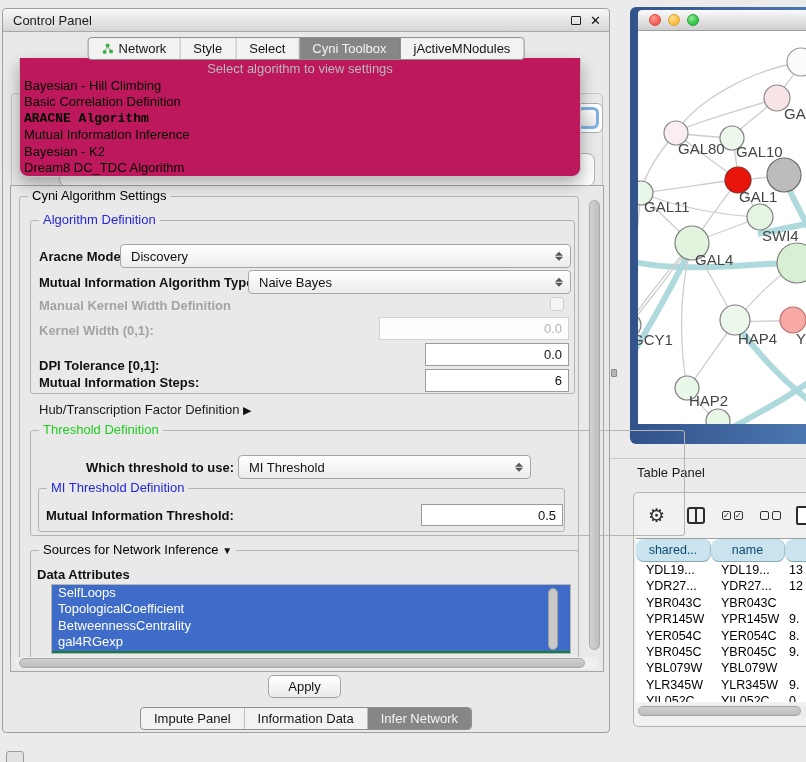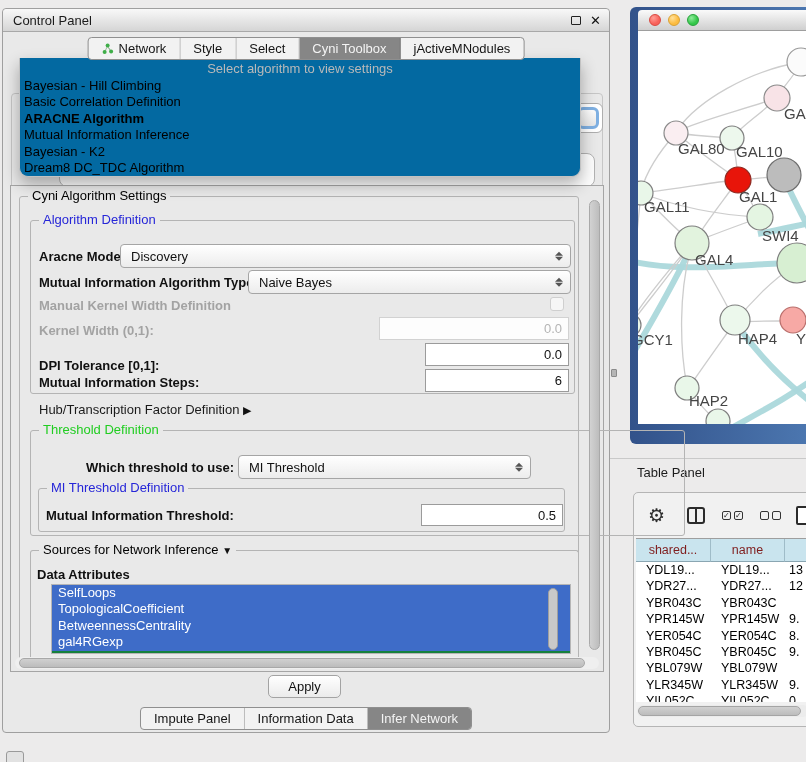--- a/index.html
+++ b/index.html
@@ -32,27 +32,27 @@
     overflow:hidden; font-size:13px; color:#151515; z-index:70;
   }
   .seg { display:flex; align-items:center; gap:5px; padding:0 13px; line-height:21px; border-right:1px solid #bdbdbd; white-space:nowrap; }
   .seg:last-child { border-right:none;justify-content:flex-end; }
   .seg.sel { background:#868686; color:#f4f4f4; border-right-color:#7c7c7c; }
   .tabs-top { left:50%; transform:translateX(-50%); top:28px; }
   .tabs-bottom { left:50%; transform:translateX(-50%); top:698px; }
   
   .dropdown {
     position:absolute; left:16px; top:49px; width:562px; height:119px;
-    background:#0369a1; border:1px solid #c2c2c2; border-top:none;
+    background:#be185d; border:1px solid #c2c2c2; border-top:none;
     border-radius:0 0 9px 9px; box-shadow:0 7px 16px rgba(0,0,0,.3);
     z-index:60; padding-top:1px;
   }
   .dd-header { text-align:center; color:#b9b9b9; font-size:13px; height:19px; line-height:19px; }
   .dd-item { font-size:13px; height:16.4px; line-height:16.4px; padding-left:4px; color:#000; white-space:nowrap; }
-  .dd-item.hl { font-weight:bold; }
+  .dd-item.hl { font-weight:bold;font-family:Liberation Mono, monospace; }
   
   .frag-box { position:absolute; left:8px; top:84px; width:592px; height:96px; border:1px solid #c6c6c6; border-radius:4px; z-index:4; }
   .frag-combo { position:absolute; left:556px; top:94px; width:44px; height:30px; background:#fff; border:1px solid #aeaeae; border-radius:6px; z-index:5; }
   .frag-combo-ring { position:absolute; right:3px; top:3px; width:22px; height:22px; border:3px solid #7fb0e2; border-radius:6px; background:linear-gradient(#fdfdfd,#e7e7e7); }
   .frag-field { position:absolute; left:56px; top:144px; width:536px; height:34px; background:#fcfcfc; border:1px solid #b2b2b2; border-radius:8px; z-index:4; }
   
   .sp {
     position:absolute; left:7px; top:176px; width:594px; height:487px;
     border:1px solid #a5a5a5; background:#e9e9e9; z-index:6;
   }
@@ -122,22 +122,22 @@
   .gear-glyph { font-size:19px; color:#2d2d2d; margin-left:14px; }
   .colsplit { width:20px; height:17px; border:2px solid #2b2b2b; border-radius:3px; margin-left:22px; position:relative; }
   .colsplit:after { content:""; position:absolute; left:50%; top:0; bottom:0; width:2px; background:#2b2b2b; transform:translateX(-50%); }
   .cbpair { display:flex; gap:3px; margin-left:17px; }
   .cb { width:9px; height:9px; border:1.5px solid #333; border-radius:2px; font-size:8px; line-height:7px; text-align:center; color:#222; }
   .doc-icon { width:18px; height:19px; border:2px solid #2b2b2b; border-radius:2px; margin-left:15px; background:#fff; }
   .tp-table { position:absolute; left:2px; top:45px; right:-6px; bottom:24px; background:#fff; border-top:1px solid #9e9e9e; overflow:hidden; }
   .tp-hrow { display:flex; height:23px; }
   .tp-hcell {
     background:#c9e4ee; border-right:1px solid #9fbcc8; border-bottom:1px solid #8aa6b2;
-    font-size:12.5px; color:#7f1d1d; display:flex; align-items:center; justify-content:center;
-    flex:none; white-space:nowrap; overflow:hidden;
+    font-size:12.5px; color:#0c4a6e; display:flex; align-items:center; justify-content:center;
+    flex:none; white-space:nowrap; overflow:hidden;border-radius:8px;
   }
   .tp-row { display:flex; height:16.4px; }
   .tp-cell { flex:none; font-size:12.5px; color:#000; padding-left:10px; white-space:nowrap; overflow:hidden; line-height:16.4px; }
   .tp-hscroll { position:absolute; left:3px; bottom:9px; width:172px; height:12px; background:#ececec; border-radius:6px; }
   .tp-hthumb { position:absolute; left:1px; top:1px; width:163px; height:10px; background:linear-gradient(#d0d0d0,#bcbcbc); border:1px solid #a5a5a5; border-radius:5px; }
 </style>
 </head>
 <body>
 
 <div class="cp">

